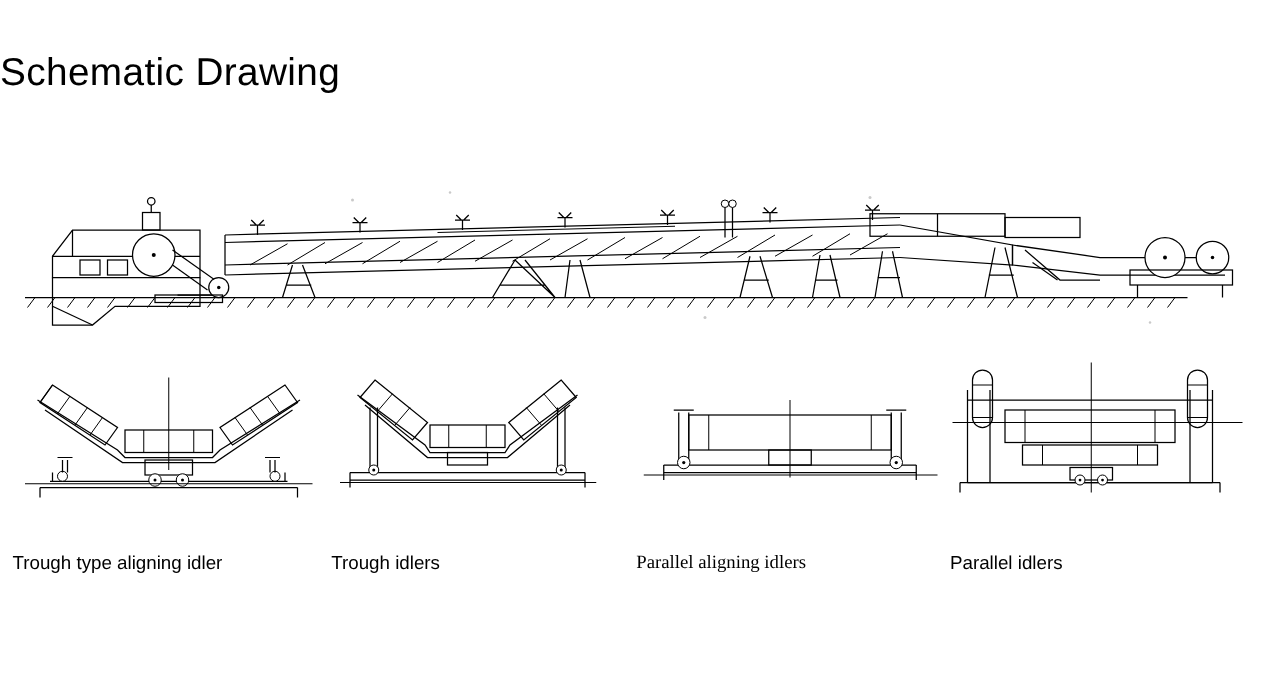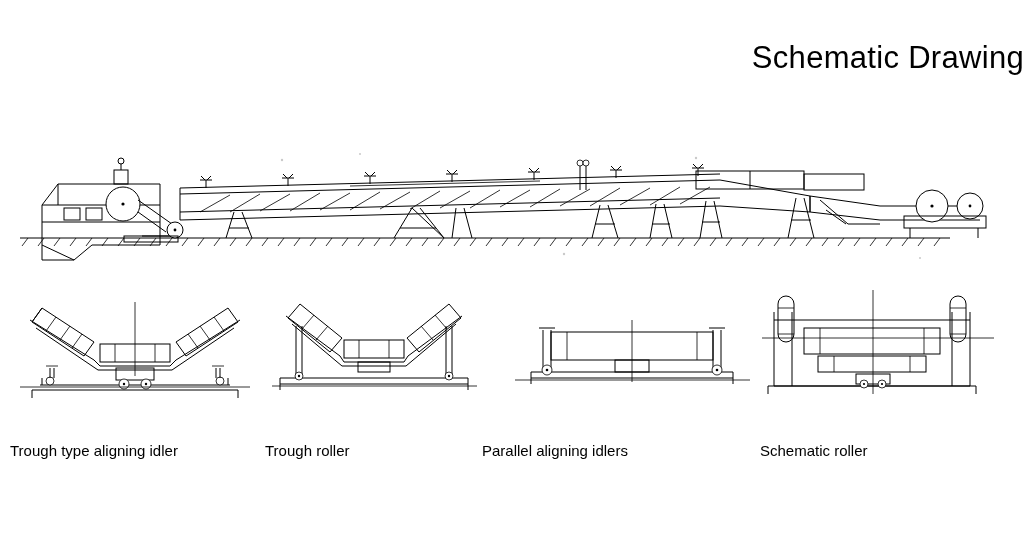--- a/index.html
+++ b/index.html
@@ -20,21 +20,21 @@
     left: 0; top: 0;
     width: 1024px;
     height: 546px;
     background: #ffffff;
   }
   #title {
     position: absolute;
     left: 0;
     top: 40px;
     width: 1024px;
-    text-align: right;
+    text-align: left;
     font-size: 31px;
     font-weight: normal;
     letter-spacing: 0.3px;
     color: #000000;
   }
   #conveyor-figure {
     position: absolute;
     left: 20px;
     top: 150px;
     width: 984px;
@@ -62,21 +62,21 @@
   .caption {
     position: absolute;
     top: 0;
     text-align: left;
     font-size: 15px;
     color: #000000;
     white-space: nowrap;
   }
   .cap0 { left: 10px;  width: 240px; }
   .cap1 { left: 265px; width: 215px; }
-  .cap2 { left: 482px; width: 255px; }
+  .cap2 { left: 509px; width: 255px; font-family: Liberation Serif, serif; }
   .cap3 { left: 760px; width: 250px; }
   svg { display: block; overflow: visible; }
   .ln { stroke: #000000; fill: none; stroke-width: 1; }
   .ln-thin { stroke: #000000; fill: none; stroke-width: 0.8; }
   .fillw { fill: #ffffff; stroke: #000000; stroke-width: 1; }
   .fillw-thin { fill: #ffffff; stroke: #000000; stroke-width: 0.8; }
   .dot { fill: #000000; }
   .speck { fill: #c9c9c9; }
 </style>
 </head>
@@ -426,18 +426,18 @@
         <circle class="dot" cx="120" cy="94" r="1.1"></circle>
 
         <line class="ln-thin" x1="0" y1="48" x2="232" y2="48"></line>
         <line class="ln-thin" x1="111" y1="0" x2="111" y2="104"></line>
       </svg>
     </div>
   </div>
 
   <div id="captions">
     <div class="caption cap0">Trough type aligning idler</div>
-    <div class="caption cap1">Trough roller</div>
+    <div class="caption cap1">Trough idlers</div>
     <div class="caption cap2">Parallel aligning idlers</div>
-    <div class="caption cap3">Schematic roller</div>
+    <div class="caption cap3">Parallel idlers</div>
   </div>
 
 </div>
 
 </body></html>

